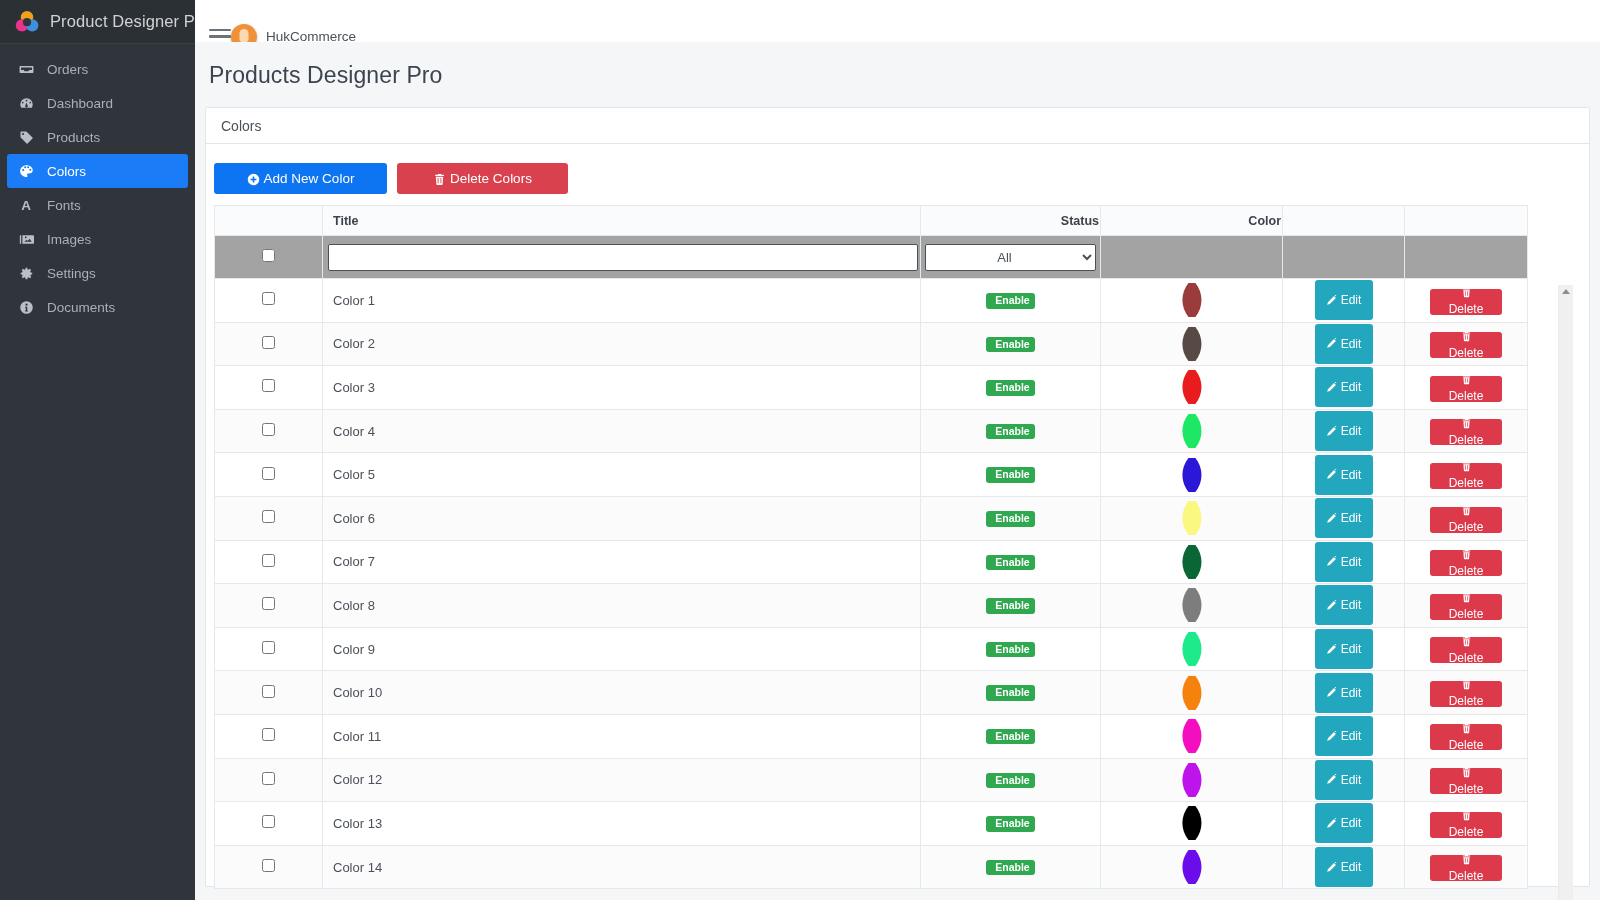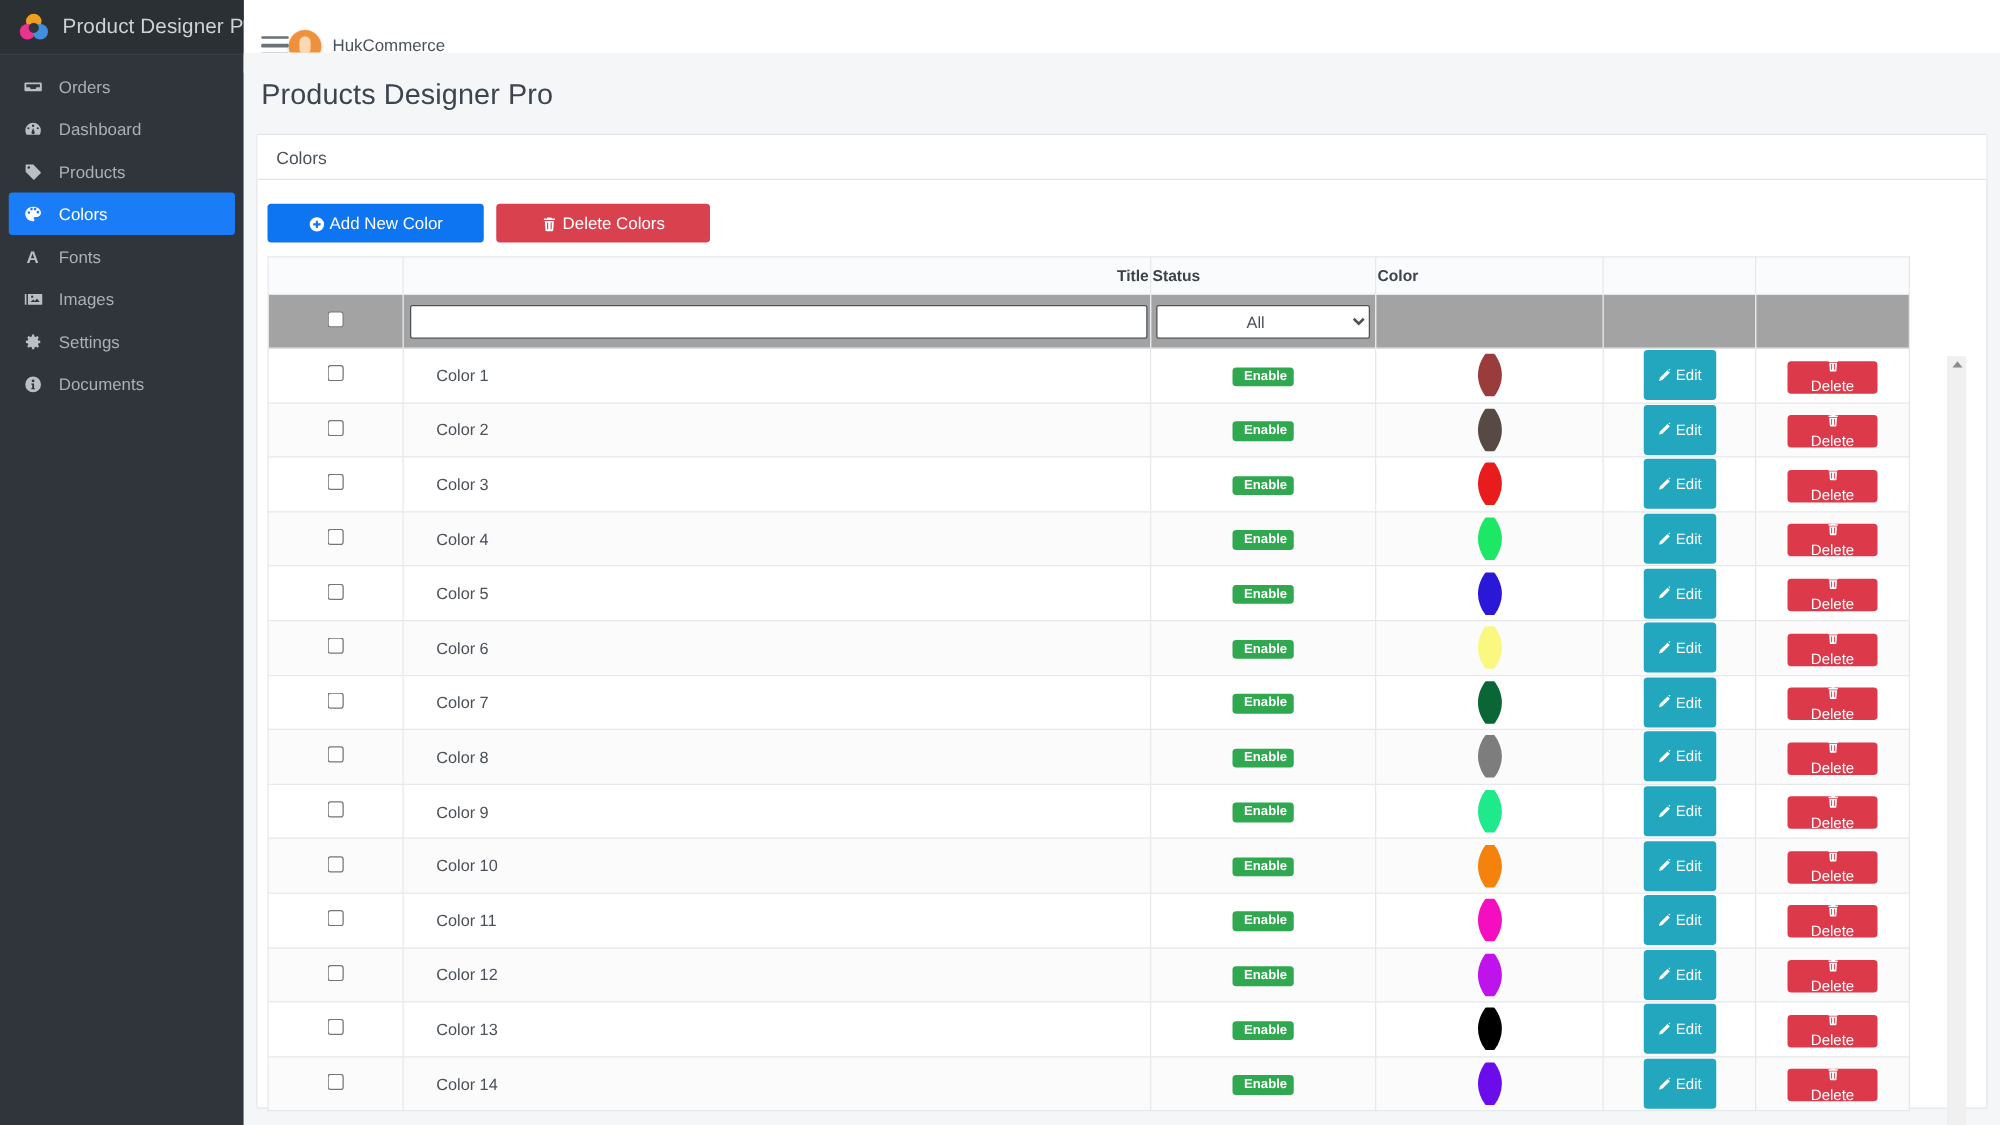--- a/index.html
+++ b/index.html
@@ -123,29 +123,29 @@
 
   
   .table-wrap { position: relative; }
   table.grid { width: 1313px; border-collapse: collapse; table-layout: fixed; }
   table.grid th, table.grid td {
     border: 1px solid #e6e8ea;
     font-size: 13px; color: #4b5158;
   }
   table.grid th {
     background: #fafbfc; height: 30px; font-weight: bold;
-    font-size: 12.5px; color: #3d434a; text-align: left;
+    font-size: 12.5px; color: #3d434a; text-align: right;
   }
   th.c-chk  { width: 108px; }
   th.c-title{ width: 598px; }
   th.c-stat { width: 180px; }
   th.c-color{ width: 182px; }
   th.c-e    { width: 122px; }
   th.c-d    { width: 123px; }
-  td.c-title { text-align: left; padding-left: 26px; }
+  td.c-title { text-align: left; padding-left: 10px; }
   tbody tr { height: 43.6px; }
   tbody tr.even { background: #fbfbfc; }
   tbody tr.odd  { background: #ffffff; }
   td { text-align: center; vertical-align: middle; }
 
   .filter-row td { height: 43px; background: #a3a3a3; }
   .filter-input {
     width: 590px; height: 27px;
     border: 1px solid #4b5158; border-radius: 2px;
     background: #fff; outline: none;
@@ -336,21 +336,21 @@
             </span>
             <span>Delete Colors</span>
           </button>
         </div>
 
         <div class="table-wrap">
           <table class="grid">
             <thead>
               <tr>
                 <th class="c-chk"></th>
-                <th class="c-title" style="text-align:right;padding-left:10px;">Title</th>
+                <th class="c-title" style="text-align:left;padding-left:10px;">Title</th>
                 <th class="c-stat">Status</th>
                 <th class="c-color">Color</th>
                 <th class="c-e"></th>
                 <th class="c-d"></th>
               </tr>
               <tr class="filter-row">
                 <td>
                   <input type="checkbox" style="">
                 </td>
                 <td style="text-align:left;">

